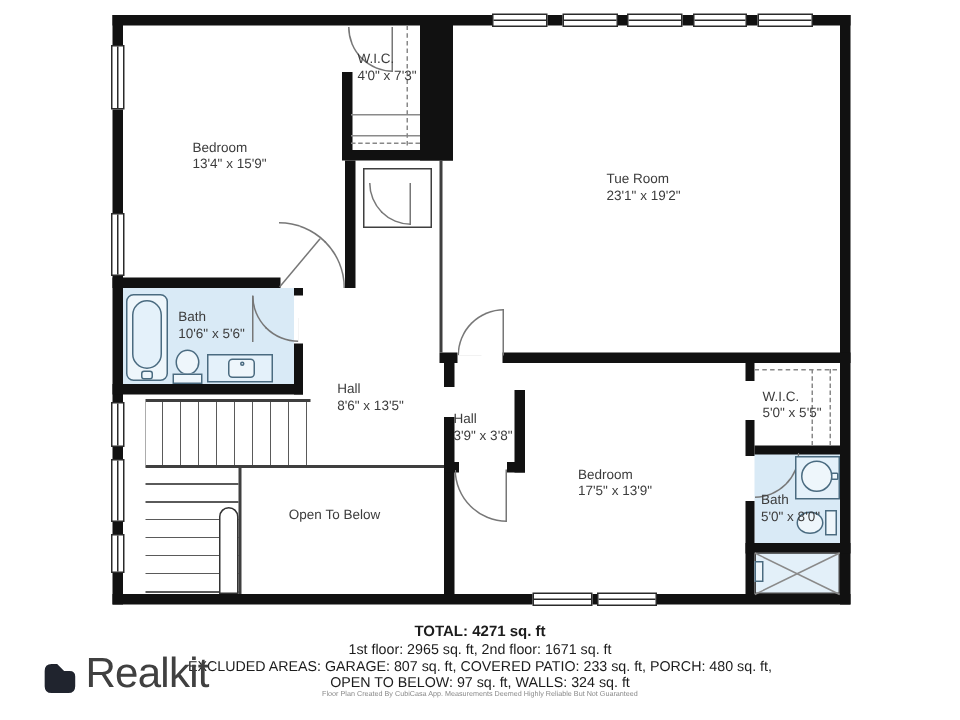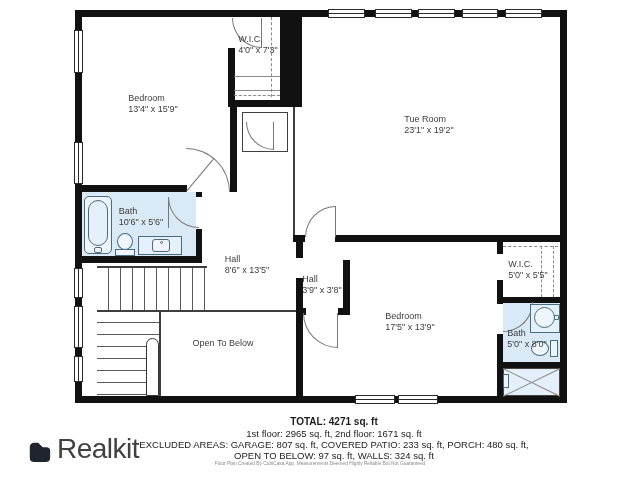--- a/index.html
+++ b/index.html
@@ -19,21 +19,21 @@
   .arc-br{border-bottom:1.2px solid #777;border-right:1.2px solid #777;border-bottom-right-radius:100% 100%;}
   .leaf{position:absolute;background:#777;}
   .room-label{position:absolute;transform:translateX(-50%);text-align:left;font-size:9px;
               line-height:11px;color:#3c3c3c;white-space:nowrap;}
   .bathfill{position:absolute;background:#d9eaf6;}
   .fix{position:absolute;box-sizing:border-box;border:1.2px solid #4a6b80;background:#eef6fb;}
   .treads-v{position:absolute;background:repeating-linear-gradient(90deg,transparent 0 11px,#5a5a5a 11px 12px);}
   .treads-h{position:absolute;background:repeating-linear-gradient(180deg,transparent 0 11px,#5a5a5a 11px 12px);}
   .dash-h{position:absolute;height:0;border-top:1px dashed #888;}
   .dash-v{position:absolute;width:0;border-left:1px dashed #888;}
-  .footer-line{position:absolute;left:334px;transform:translateX(-50%);white-space:nowrap;
+  .footer-line{position:absolute;left:320px;transform:translateX(-50%);white-space:nowrap;
                color:#1c1c1c;font-size:9.5px;}
   .footer-bold{font-weight:bold;font-size:10px;}
   .disclaimer{position:absolute;left:320px;transform:translateX(-50%) scale(0.8);
               white-space:nowrap;color:#8a8a8a;font-size:6px;}
   .logo-text{position:absolute;left:57px;top:433px;font-size:28px;font-weight:500;
              letter-spacing:-0.5px;color:#404040;}
 </style>
 </head>
 <body>
 

